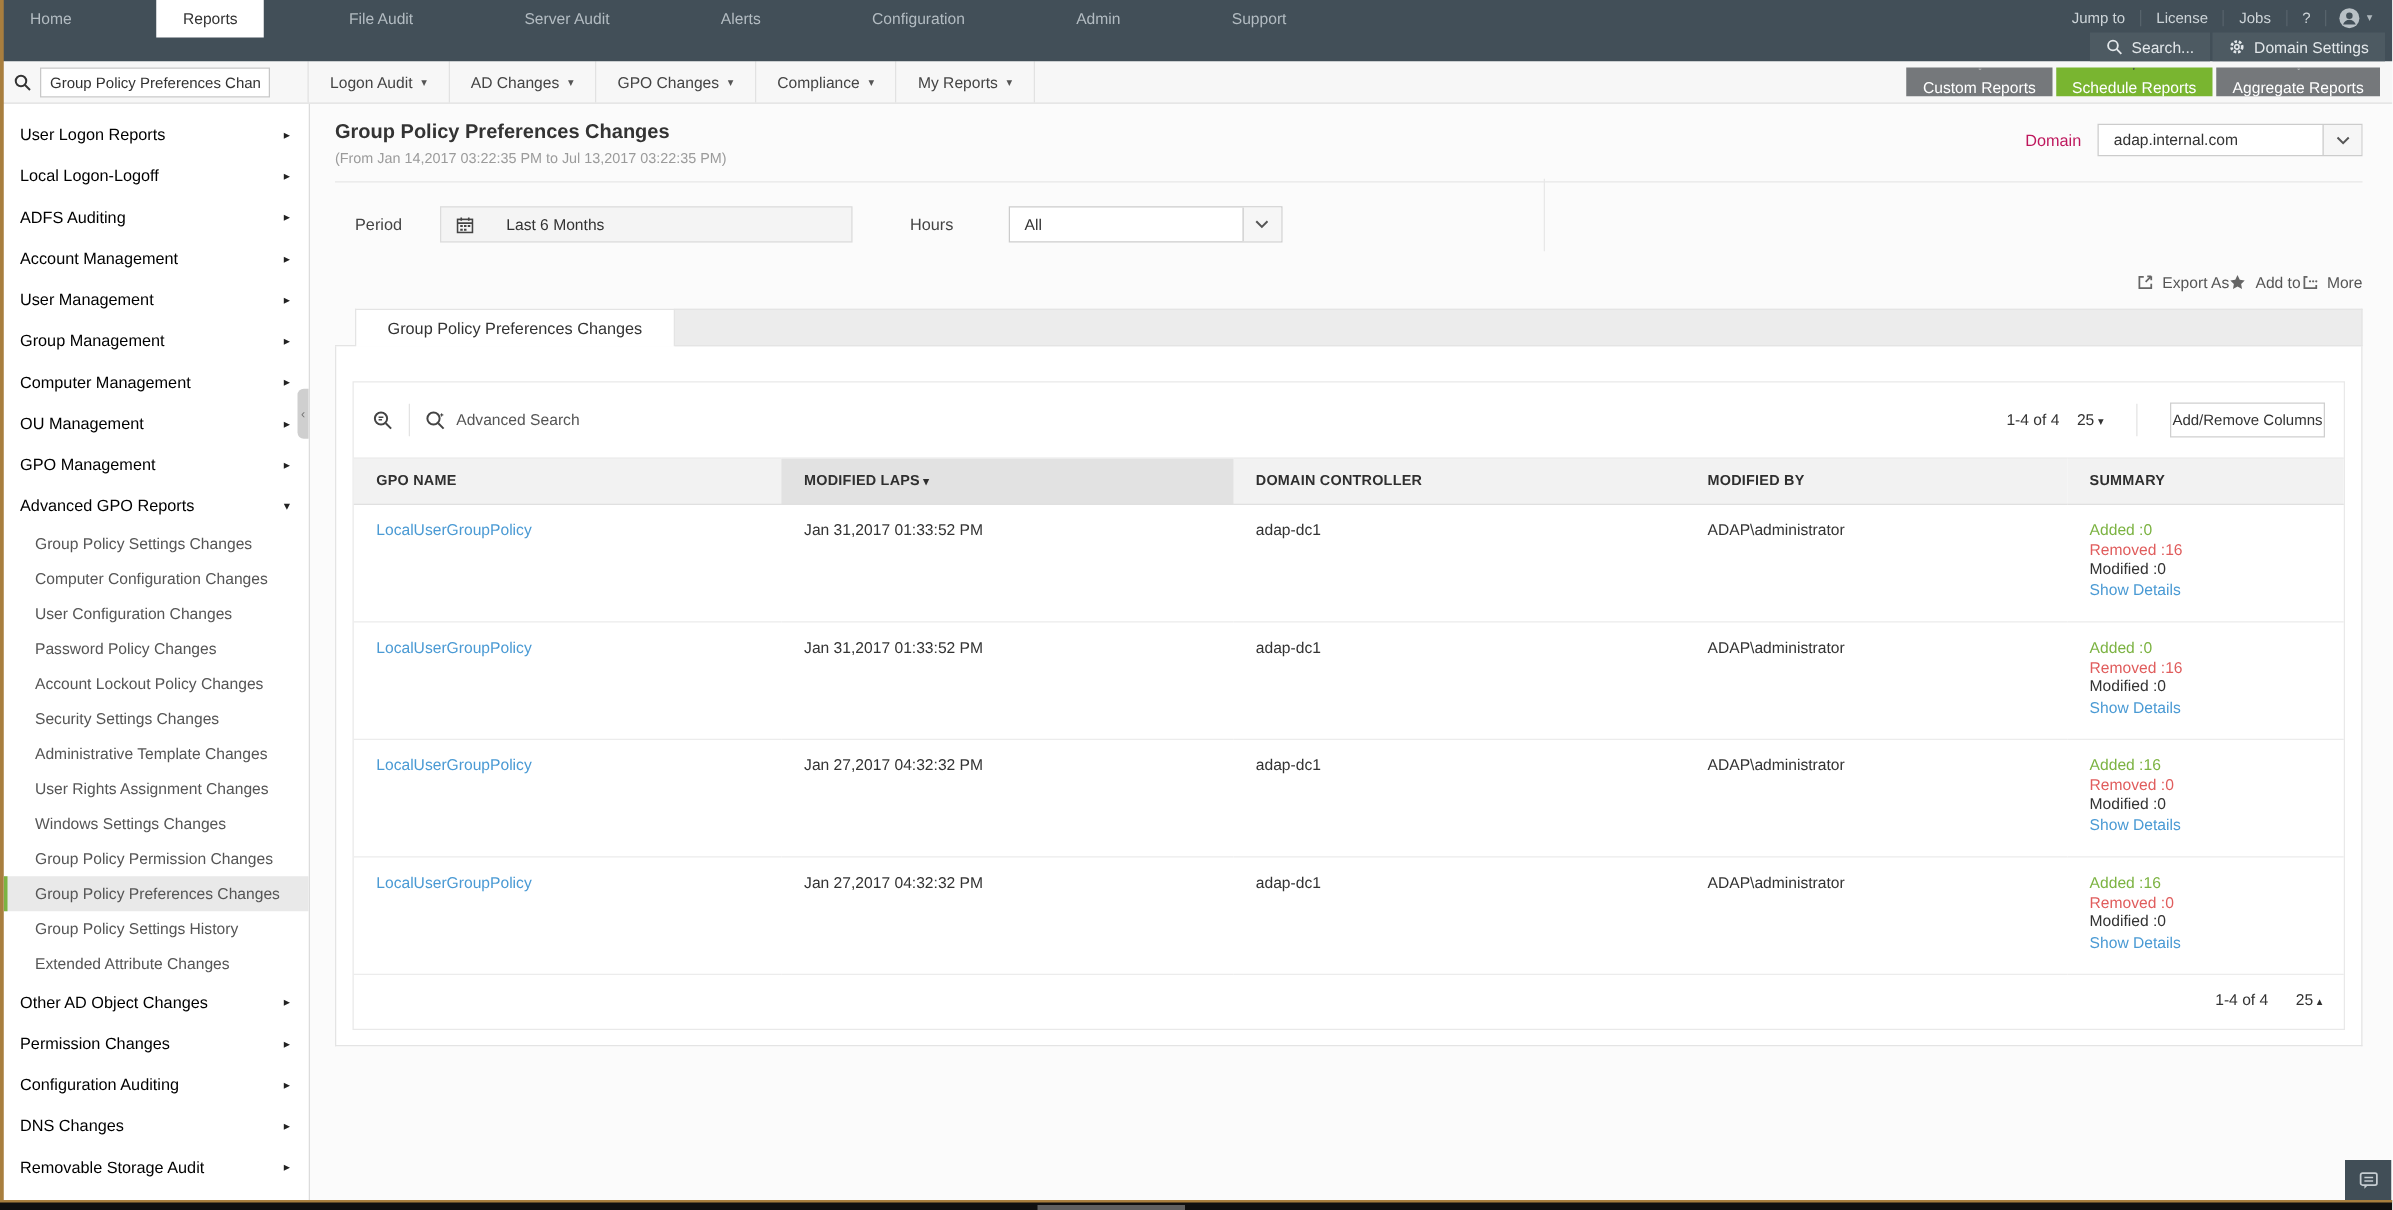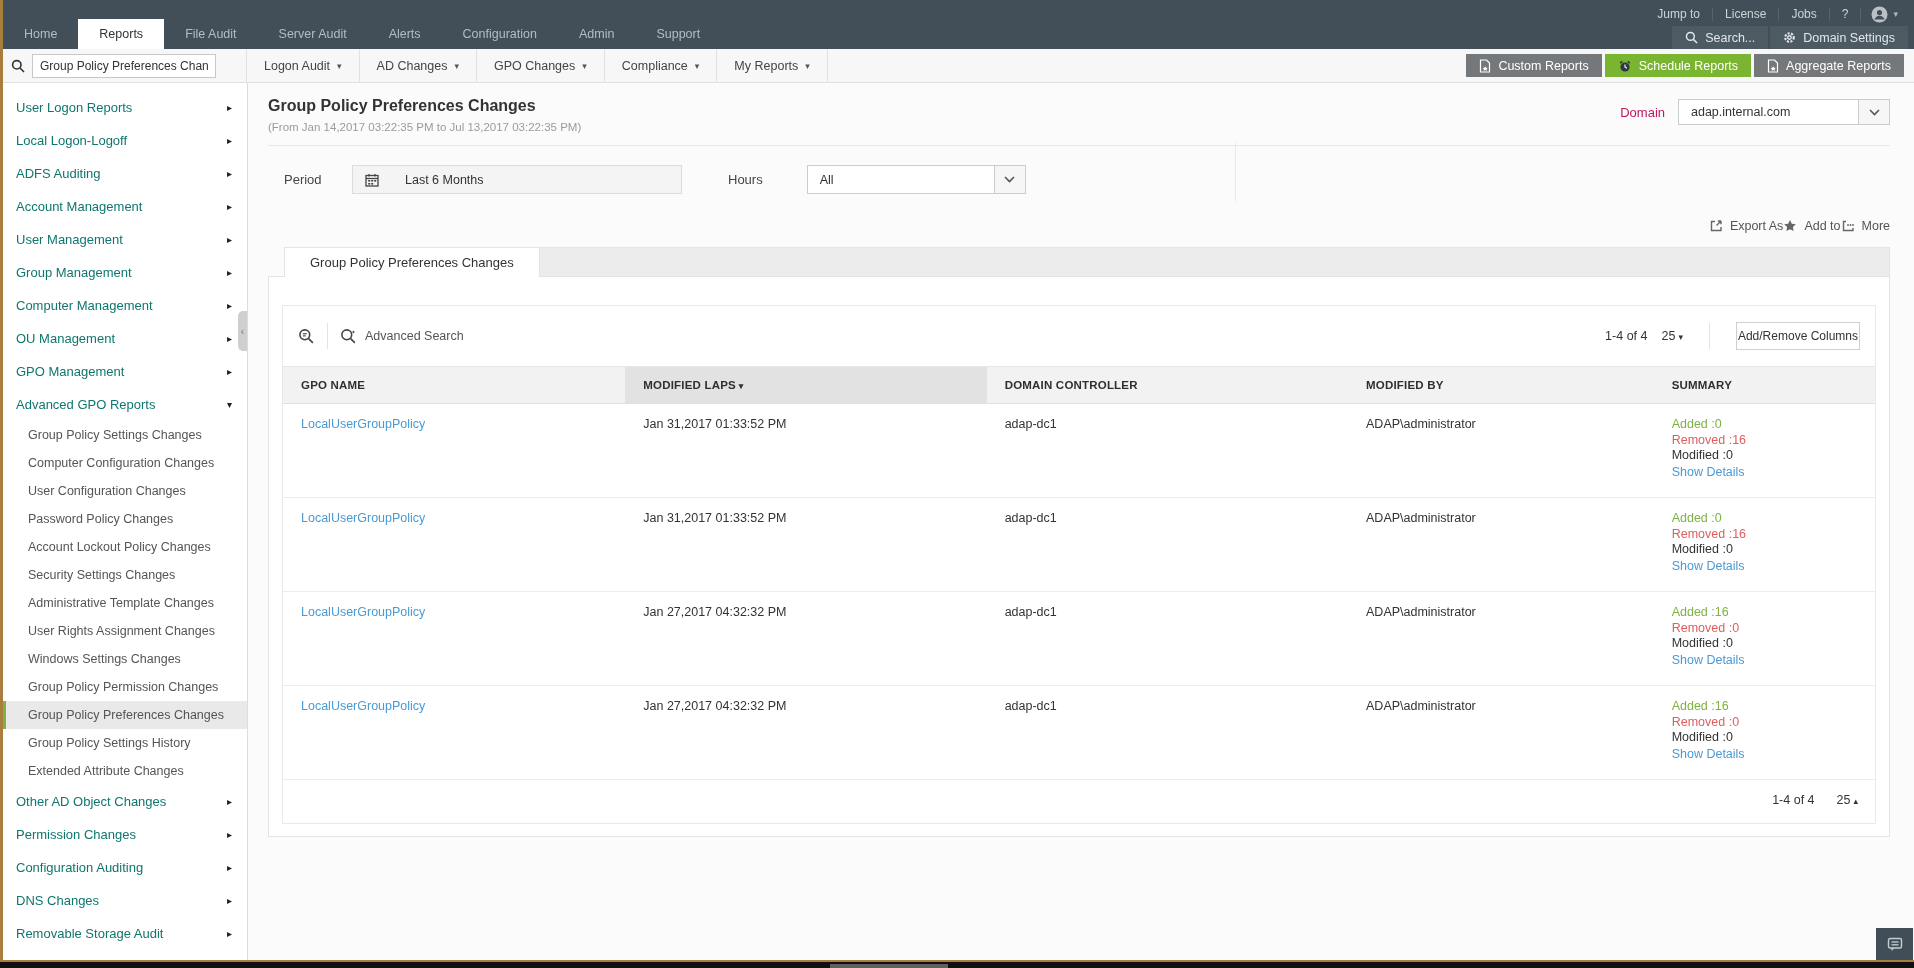--- a/index.html
+++ b/index.html
@@ -8,47 +8,47 @@
 
   
   .brand-stripe{position:absolute;left:0;top:0;bottom:0;width:3px;background:#a87e3e;z-index:60;}
 
   
   .topbar{height:49px;background:#424f58;display:flex;align-items:stretch;padding-left:3px;position:relative;z-index:5;}
   .logo{width:196px;display:flex;align-items:center;padding-left:16px;color:#fff;}
   .logo .t1{font-size:21px;font-weight:bold;letter-spacing:.2px;}
   .logo .t2{font-size:21px;font-weight:normal;margin-left:5px;}
   .logo svg{margin-left:-2px;margin-top:-10px;}
-  .nav-tabs{display:flex;align-items:flex-end;}
+  .nav-tabs{display:flex;align-items:flex-start;gap:47px;}
   .nav-tab{padding:0 21px;height:30px;line-height:30px;font-size:12.5px;color:#b3bcc2;cursor:default;white-space:nowrap;}
   .nav-tab.active{background:#fff;color:#333;}
   .topbar-right{margin-left:auto;display:flex;flex-direction:column;align-items:flex-end;padding-right:6px;}
   .tb-links{display:flex;align-items:center;height:24px;margin-top:2px;}
   .tb-link{padding:0 12px;font-size:12px;color:#cdd4d8;border-right:1px solid #57636b;line-height:13px;}
   .tb-avatar{display:flex;align-items:center;gap:5px;padding:0 10px;color:#9aa5ab;}
   .tb-avatar .caret{color:#aeb7bc;font-size:9px;}
   .tb-btn-row{display:flex;gap:2px;height:23px;}
   .tb-darkbtn{background:#4d5a62;color:#e2e7ea;font-size:12.5px;display:flex;align-items:center;gap:7px;padding:0 13px;}
   
   .toolbar{height:33px;background:#f7f7f7;border-bottom:1px solid #e0e0e0;display:flex;align-items:center;padding-left:3px;position:relative;z-index:4;}
   .side-search{width:243px;display:flex;align-items:center;gap:7px;padding-left:8px;box-sizing:border-box;}
   .side-search input{width:168px;height:22px;border:1px solid #c8c8c8;font-size:12px;padding:0 7px;color:#333;background:#fff;font-family:"Liberation Sans",sans-serif;outline:none;}
   .menus{display:flex;align-items:center;height:100%;border-left:1px solid #e2e2e2;}
   .menu-item{padding:0 17px;font-size:12.5px;color:#444;border-right:1px solid #e2e2e2;height:100%;display:flex;align-items:center;cursor:default;}
   .menu-item::after{content:"▾";font-size:9px;color:#555;margin-left:7px;}
   .toolbar-btns{margin-left:auto;display:flex;gap:3px;padding-right:10px;}
-  .tbtn{height:23px;display:flex;align-items:center;gap:7px;padding:0 13px;font-size:12.5px;color:#fff;cursor:default;}
+  .tbtn{height:23px;display:flex;align-items:center;gap:7px;padding:0 13px;font-size:12.5px;color:#fff;cursor:default;flex-direction:column;}
   .tbtn.gray{background:#75787b;}
   .tbtn.green{background:#79b530;}
 
   
   .content{display:flex;height:878px;position:relative;}
   .sidebar{width:245px;background:#fff;border-right:1px solid #dcdcdc;box-sizing:border-box;margin-left:3px;padding-top:8px;position:relative;overflow:hidden;}
   .side-item{display:flex;justify-content:space-between;align-items:center;cursor:pointer;}
-  .side-item.parent{padding:9px 15px 9px 13px;font-size:13px;color:#0f766e;}
+  .side-item.parent{padding:9px 15px 9px 13px;font-size:13px;color:#000000;}
   .side-item.sub{padding:7px 15px 7px 25px;font-size:12.5px;color:#555;}
   .side-item.sub.selected{background:#e9e9e9;border-left:3px solid #7cb342;padding-left:22px;}
   .side-arrow{font-size:10px;color:#222;}
   .side-item.parent .side-arrow::after{content:"▸";}
   .side-item.parent.expanded .side-arrow::after{content:"▾";}
   .collapse-handle{position:absolute;right:0;top:228px;width:9px;height:40px;background:#cfcfcf;border-radius:5px 0 0 5px;color:#777;font-size:10px;display:flex;align-items:center;justify-content:center;}
 
   .main{flex:1;padding:0 24px 0 20px;box-sizing:border-box;}
   .report-header{display:flex;padding:14px 0 12px;border-bottom:1px solid #e8e8e8;}
   .r-title{font-size:16px;font-weight:bold;color:#333;}

